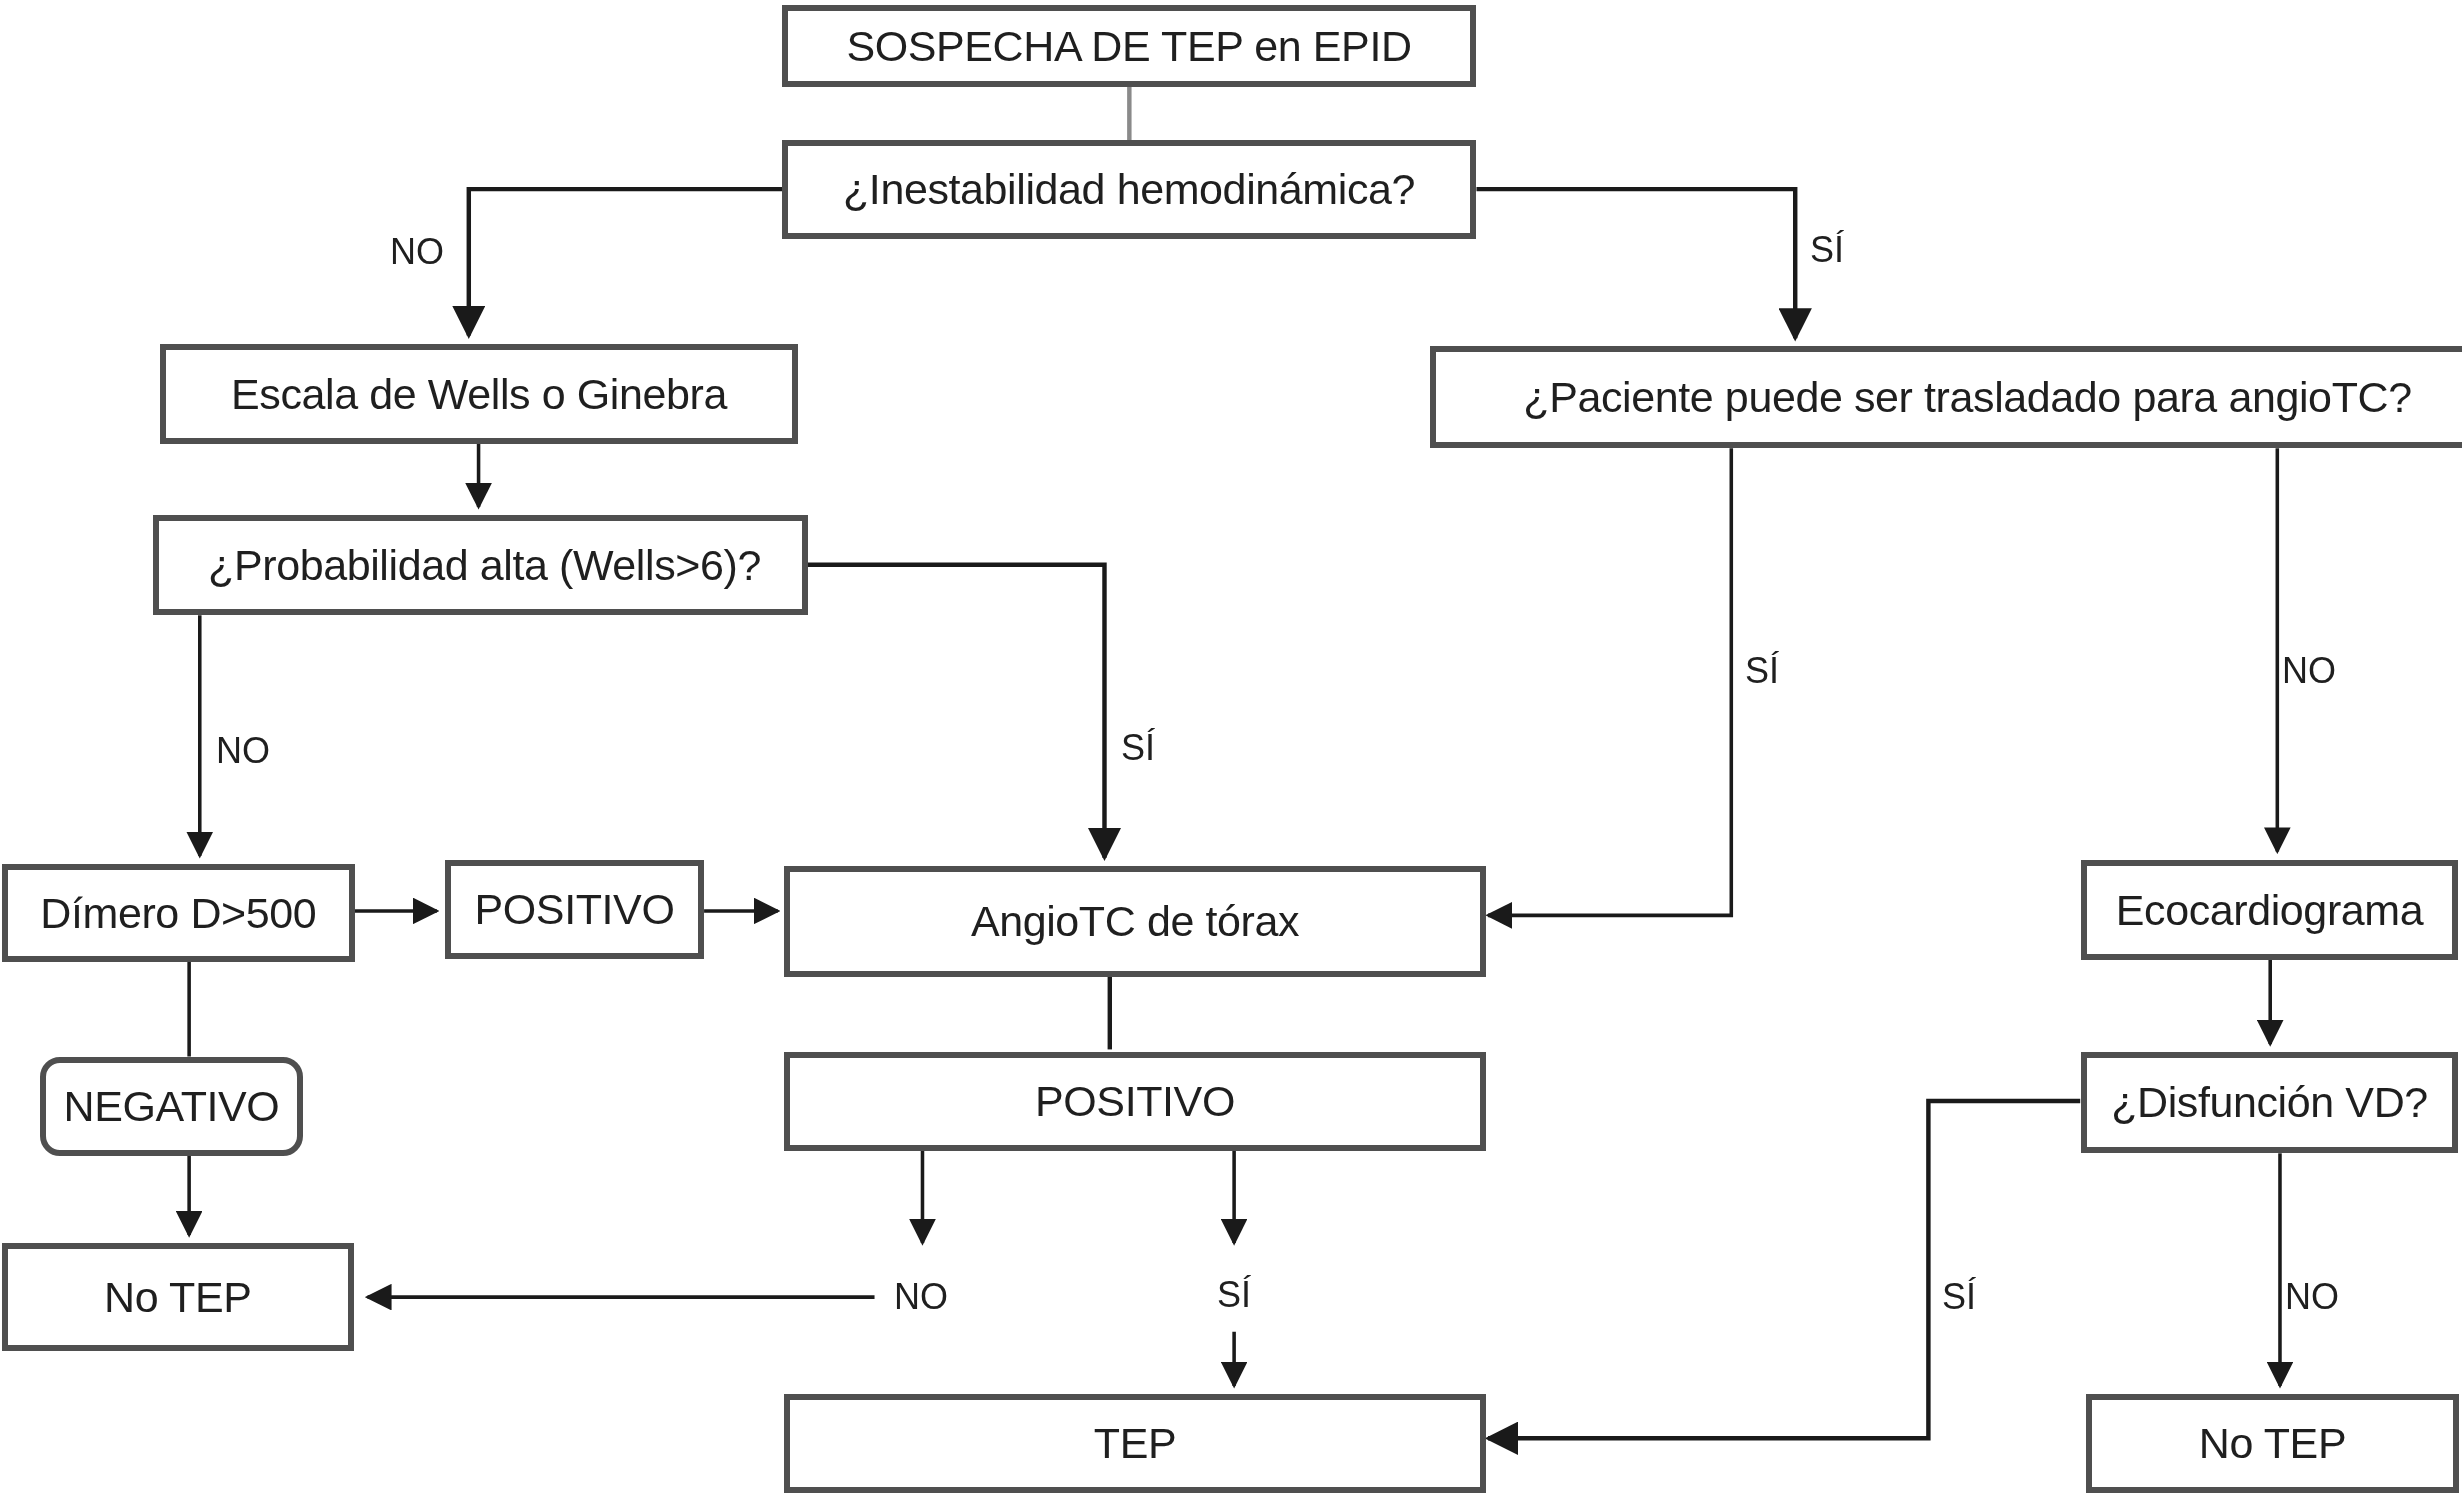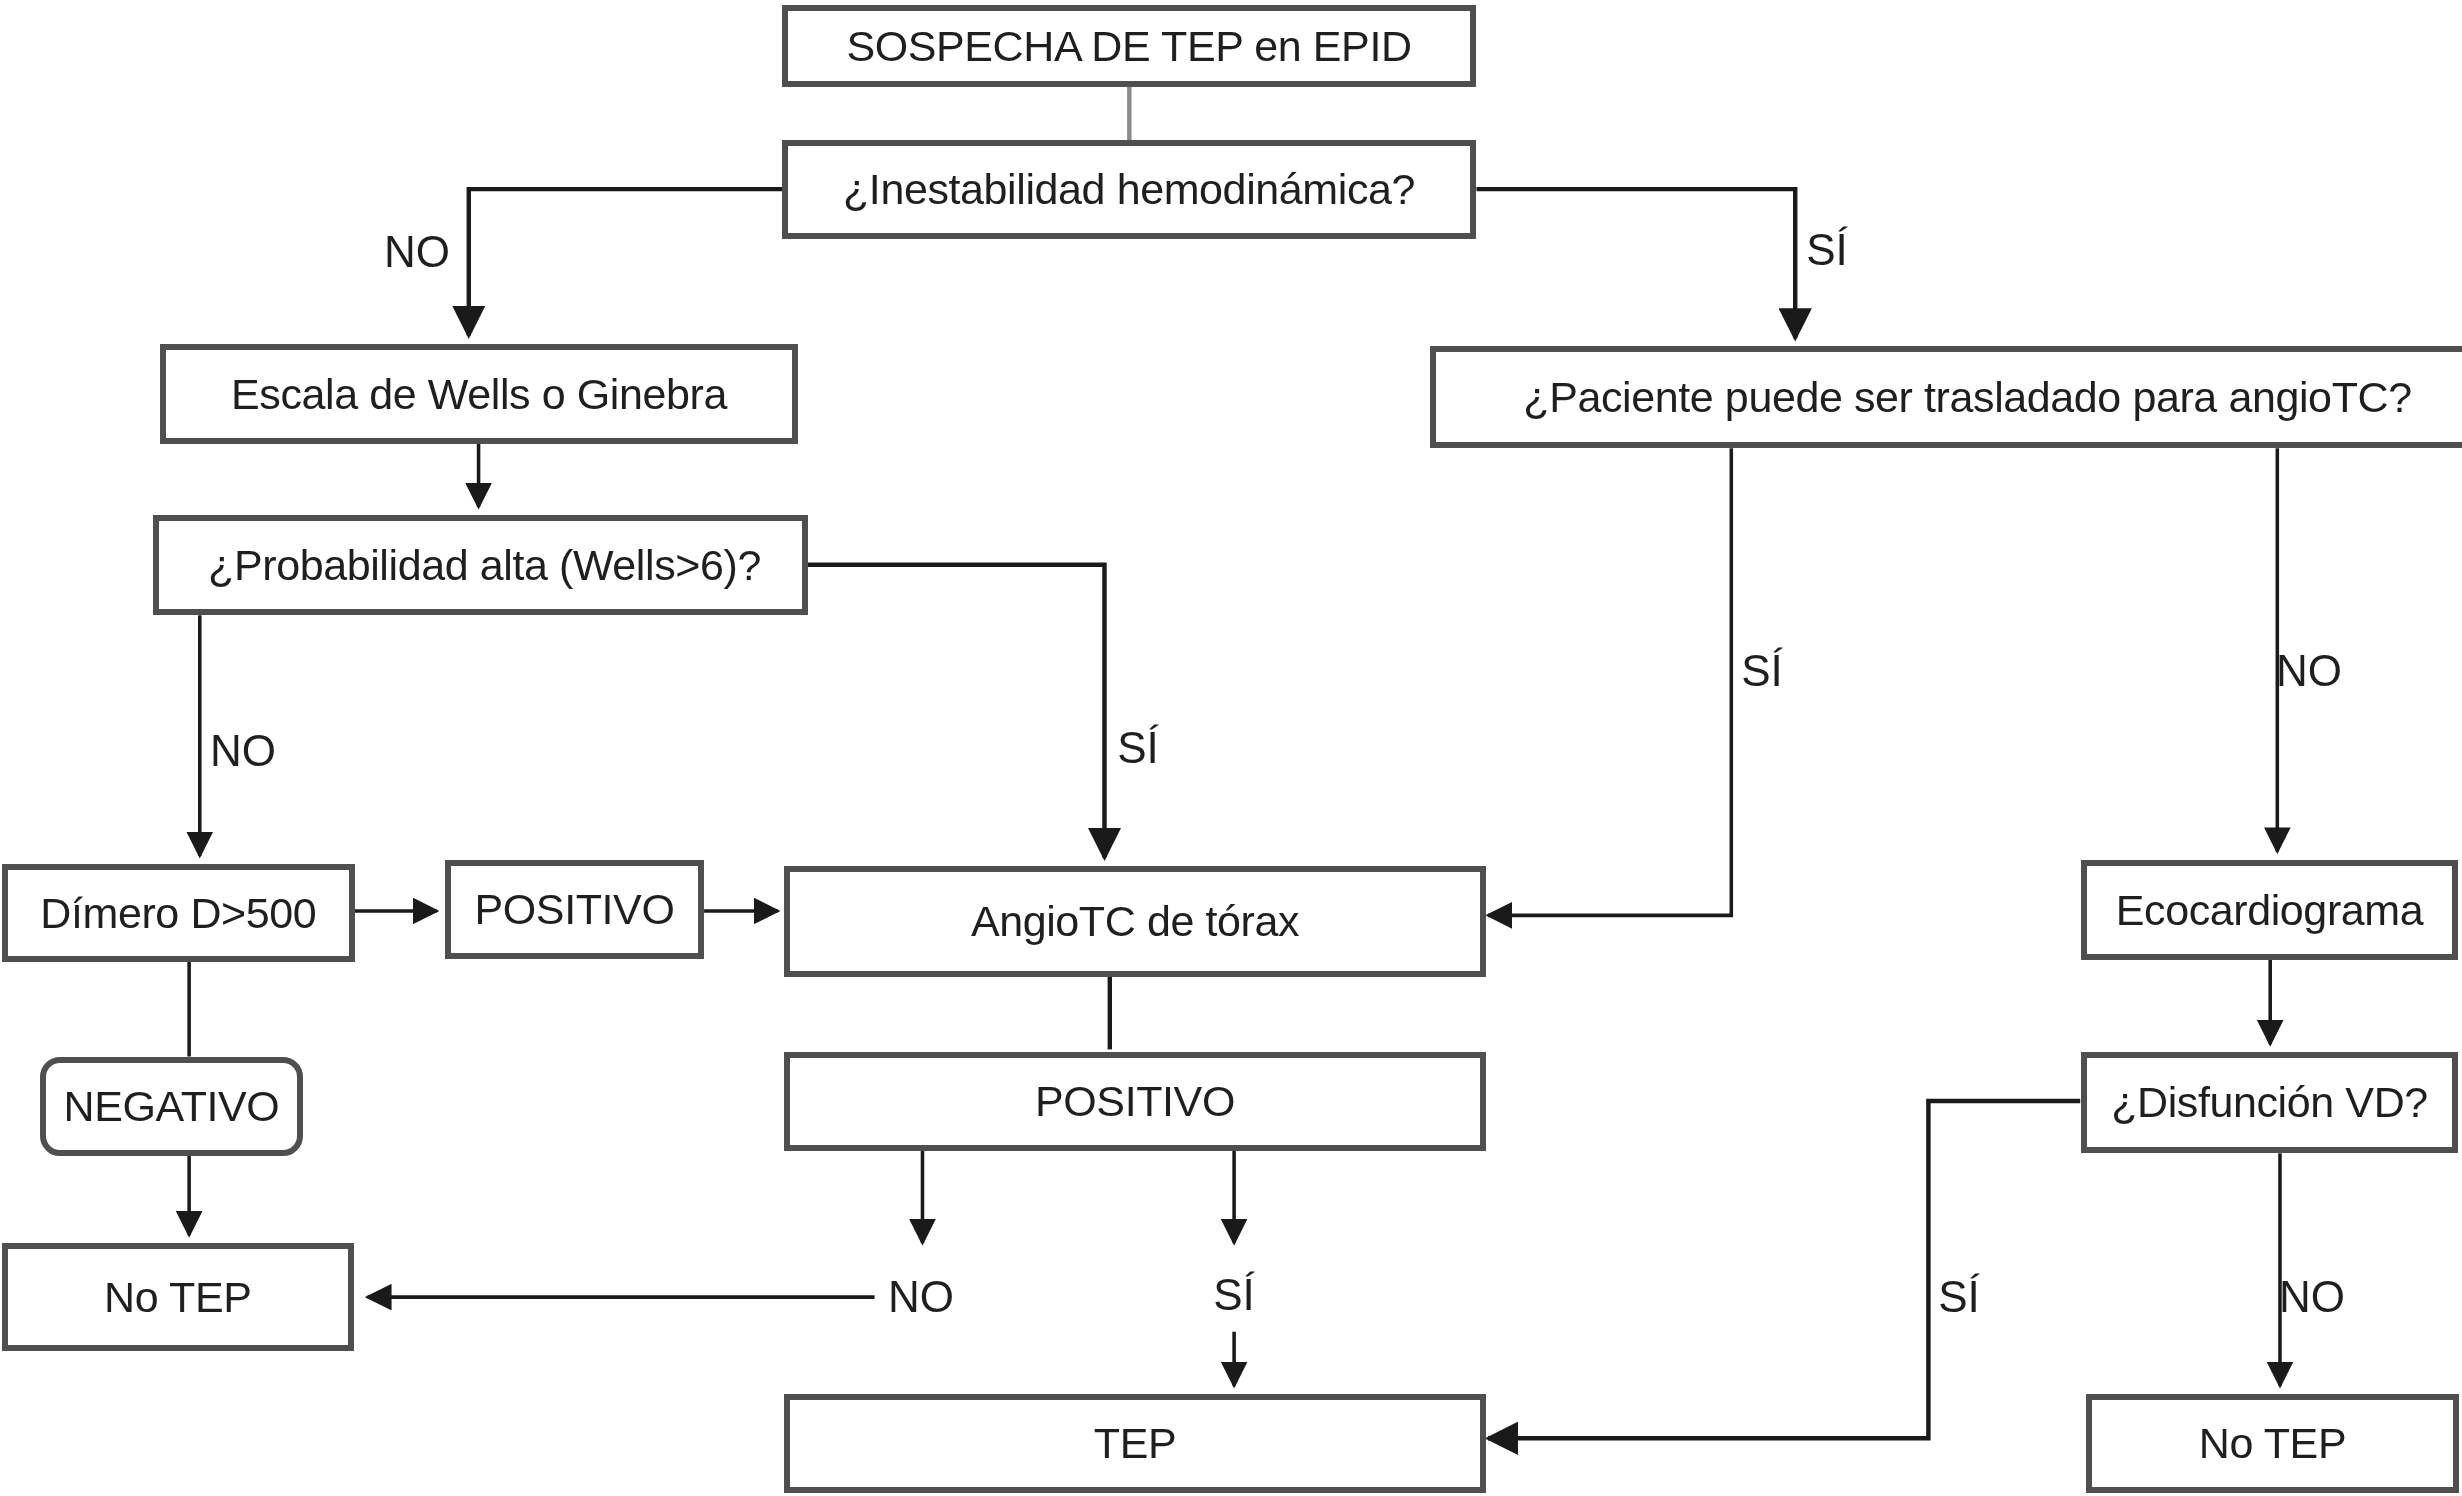--- a/index.html
+++ b/index.html
@@ -34,21 +34,21 @@
     justify-content: center;
     font-size: 43px;
     letter-spacing: -0.4px;
     white-space: nowrap;
     text-align: center;
   }
   .edge-label {
     position: absolute;
     transform: translate(-50%, -50%);
     color: var(--text-color, #1f1f1f);
-    font-size: 44px;
+    font-size: 36px;
     white-space: nowrap;
   }
   .edge-path {
     fill: none;
     stroke: var(--line-color, #1a1a1a);
   }
   .edge-path.gray {
     stroke: var(--connector-gray, #8a8a8a);
   }
 </style>

